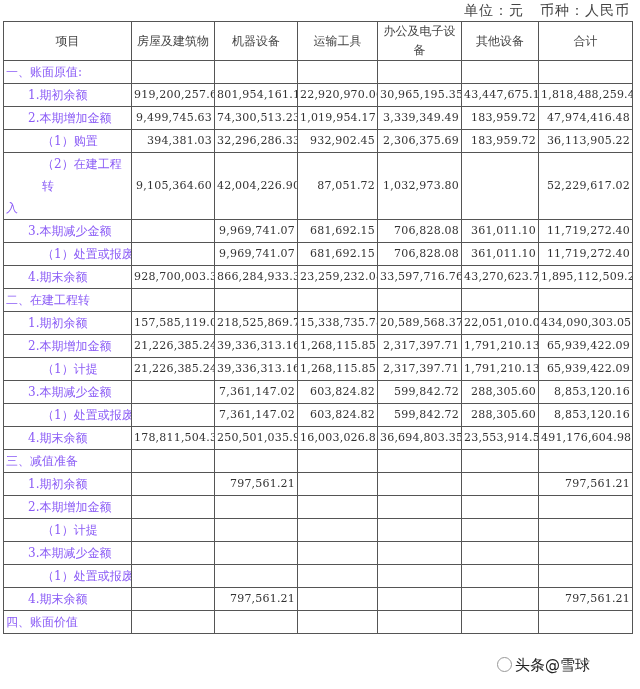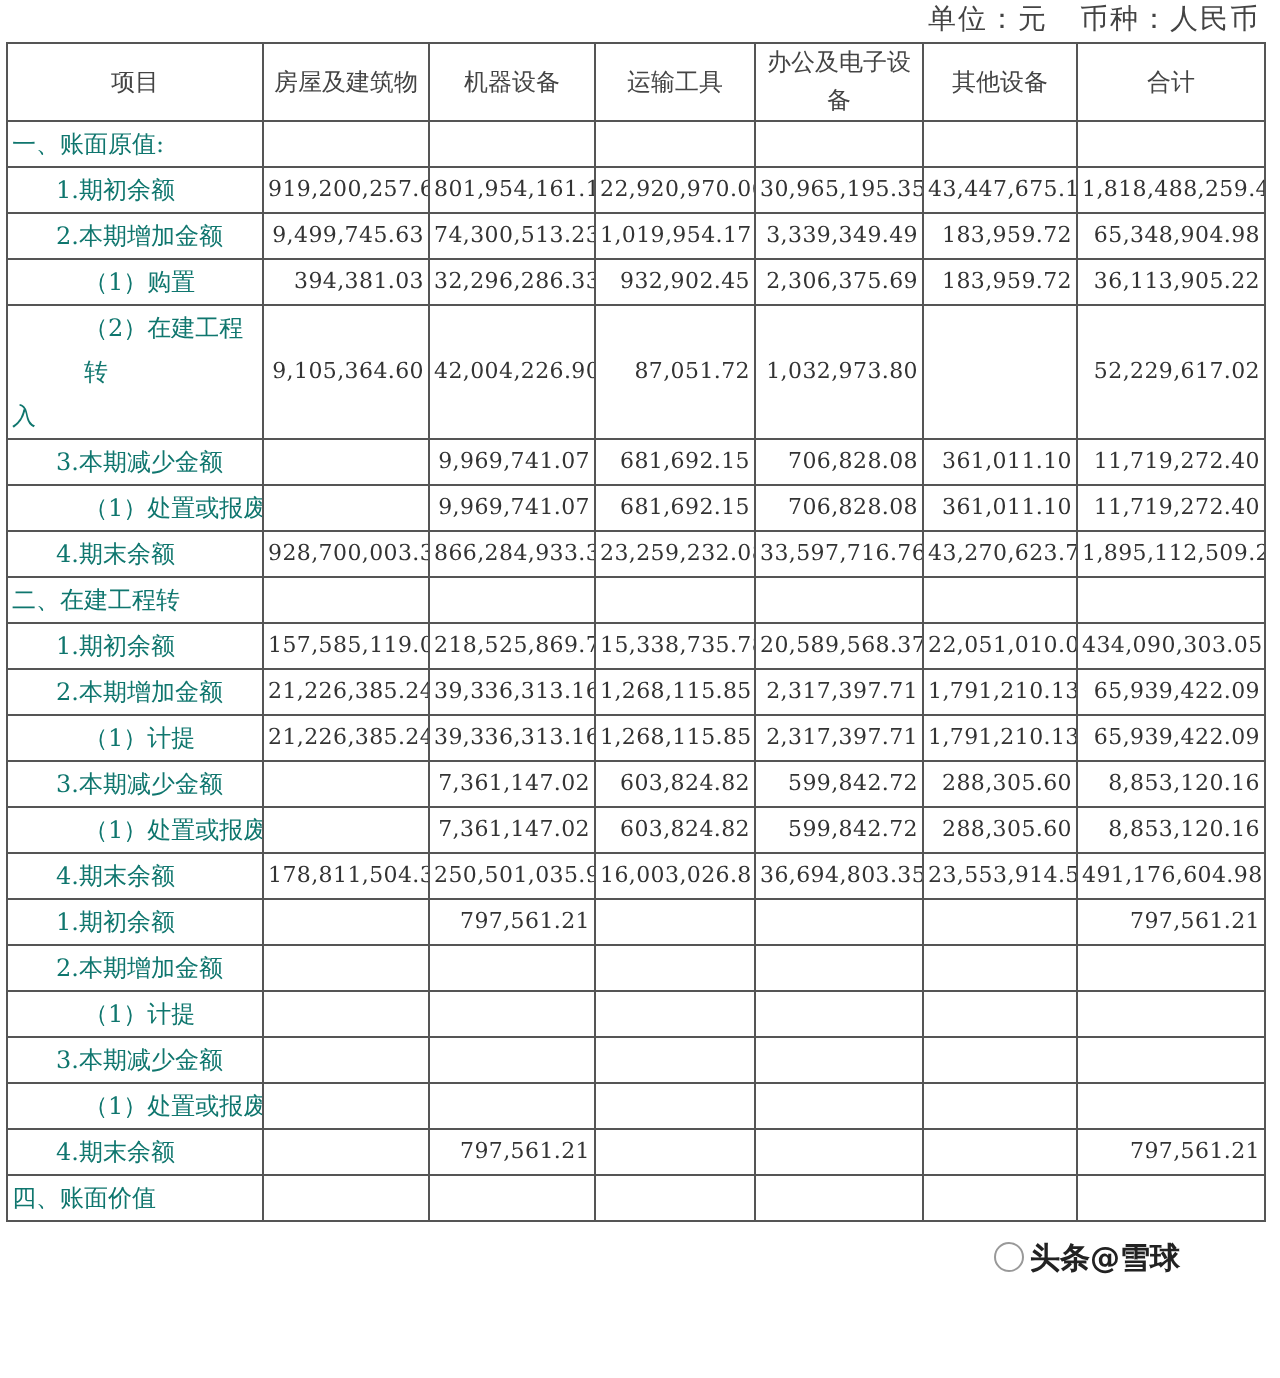--- a/index.html
+++ b/index.html
@@ -3,28 +3,28 @@
 <meta charset="utf-8">
 <style>
   html,body{margin:0;padding:0;background:#fff;}
   body{width:640px;height:689px;overflow:hidden;position:relative;font-family:"DejaVu Serif","Liberation Serif",serif;color:#333;}
   .unit{position:absolute;top:0;right:10px;height:21px;line-height:21px;font-size:14px;color:#444;letter-spacing:1px;word-spacing:8px;}
   .unit span{margin-left:16px;}
   table{position:absolute;left:3px;top:21px;border-collapse:collapse;table-layout:fixed;width:629px;font-size:11.5px;}
   td,th{border:1px solid #555;padding:0 2px;height:22px;line-height:22px;white-space:nowrap;overflow:hidden;font-weight:normal;}
   th{height:38px;line-height:19px;text-align:center;white-space:normal;color:#444;font-size:12px;}
   td.num{text-align:right;font-family:"DejaVu Serif",serif;font-size:11px;letter-spacing:0.2px;}
-  td.lbl{text-align:left;color:#0f766e;font-size:12px;}
+  td.lbl{text-align:left;color:#8b5cf6;font-size:12px;}
   td.sec{padding-left:2px;}
   td.l1{padding-left:24px;}
   td.l2{padding-left:38px;}
   tr.tall td{height:44px;}
   td.wrap{white-space:normal;line-height:22px;vertical-align:top;}
   td.wrap .first{display:block;padding-left:36px;}
-  .watermark{position:absolute;left:497px;top:620px;font-size:15px;color:#222;font-weight:bold;text-shadow:0 0 2px #fff,0 0 3px #fff;font-family:"DejaVu Sans",sans-serif;}
+  .watermark{position:absolute;left:497px;top:656px;font-size:15px;color:#222;font-weight:normal;text-shadow:0 0 2px #fff,0 0 3px #fff;font-family:"DejaVu Sans",sans-serif;}
   .watermark .logo{display:inline-block;width:13px;height:13px;border:1.5px solid #999;border-radius:50%;margin-right:3px;vertical-align:-2px;}
 </style>
 </head>
 <body>
 
 <div class="unit">
   <span>单位：元</span><span>币种：人民币</span>
 </div>
 
 <table>
@@ -67,21 +67,21 @@
         <td class="num">43,447,675.15</td>
         <td class="num">1,818,488,259.41</td>
       </tr>
       <tr>
         <td class="lbl l1">2.本期增加金额</td>
         <td class="num">9,499,745.63</td>
         <td class="num">74,300,513.23</td>
         <td class="num">1,019,954.17</td>
         <td class="num">3,339,349.49</td>
         <td class="num">183,959.72</td>
-        <td class="num">65,348,904.98</td>
+        <td class="num">47,974,416.48</td>
       </tr>
       <tr>
         <td class="lbl l2">（1）购置</td>
         <td class="num">394,381.03</td>
         <td class="num">32,296,286.33</td>
         <td class="num">932,902.45</td>
         <td class="num">2,306,375.69</td>
         <td class="num">183,959.72</td>
         <td class="num">36,113,905.22</td>
       </tr>
@@ -178,20 +178,29 @@
       <tr>
         <td class="lbl l1">4.期末余额</td>
         <td class="num">178,811,504.32</td>
         <td class="num">250,501,035.91</td>
         <td class="num">16,003,026.81</td>
         <td class="num">36,694,803.35</td>
         <td class="num">23,553,914.58</td>
         <td class="num">491,176,604.98</td>
       </tr>
       <tr>
+        <td class="lbl sec">三、减值准备</td>
+        <td class="num"></td>
+        <td class="num"></td>
+        <td class="num"></td>
+        <td class="num"></td>
+        <td class="num"></td>
+        <td class="num"></td>
+      </tr>
+      <tr>
         <td class="lbl l1">1.期初余额</td>
         <td class="num"></td>
         <td class="num">797,561.21</td>
         <td class="num"></td>
         <td class="num"></td>
         <td class="num"></td>
         <td class="num">797,561.21</td>
       </tr>
       <tr>
         <td class="lbl l1">2.本期增加金额</td>

